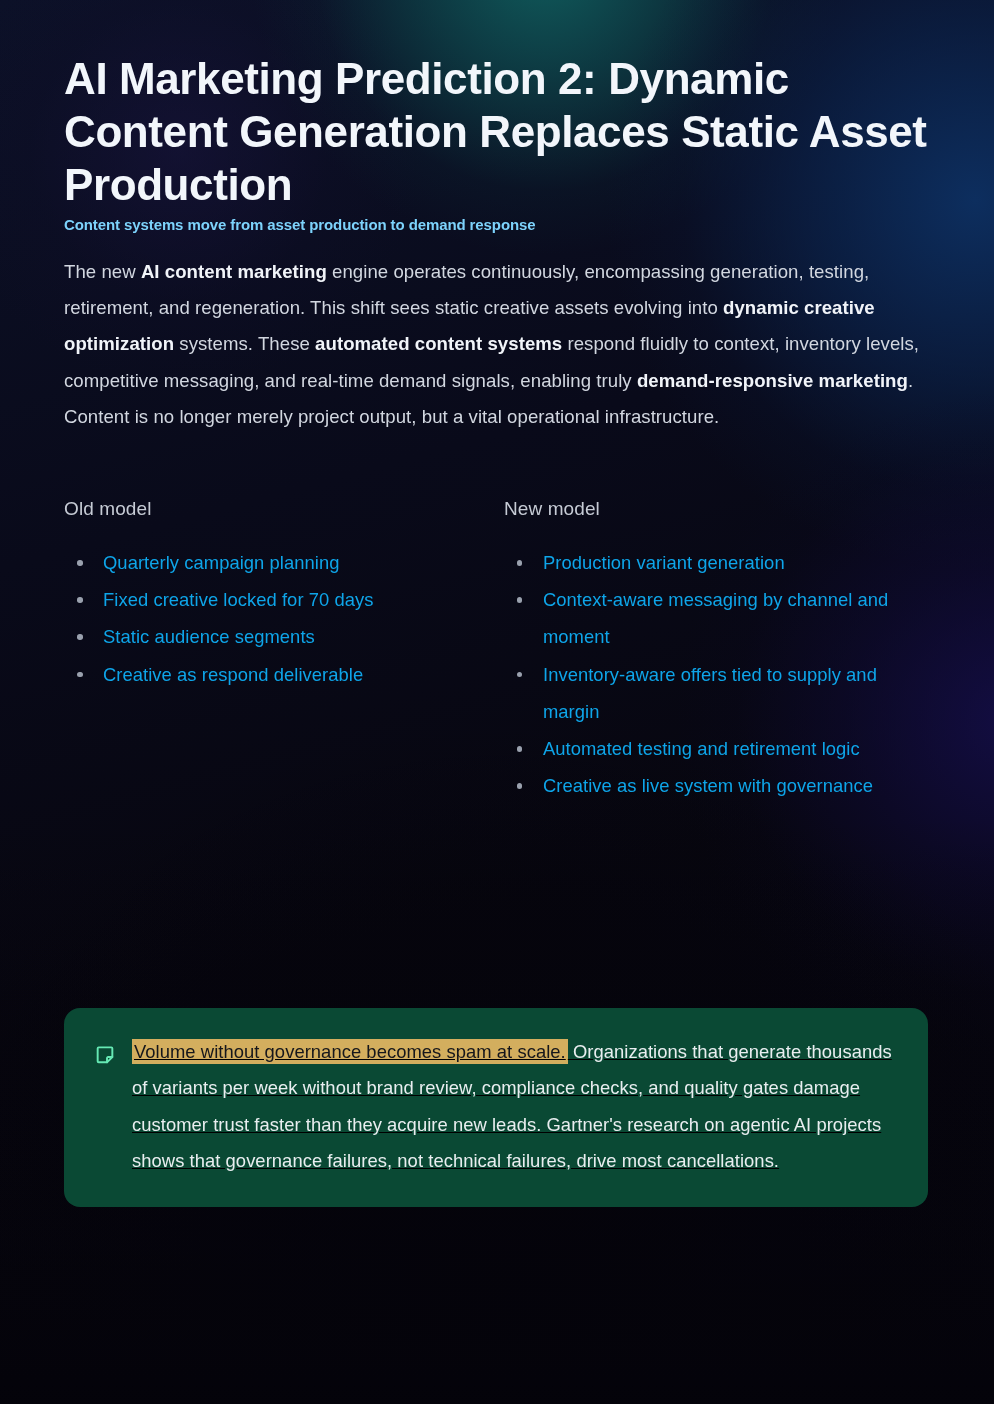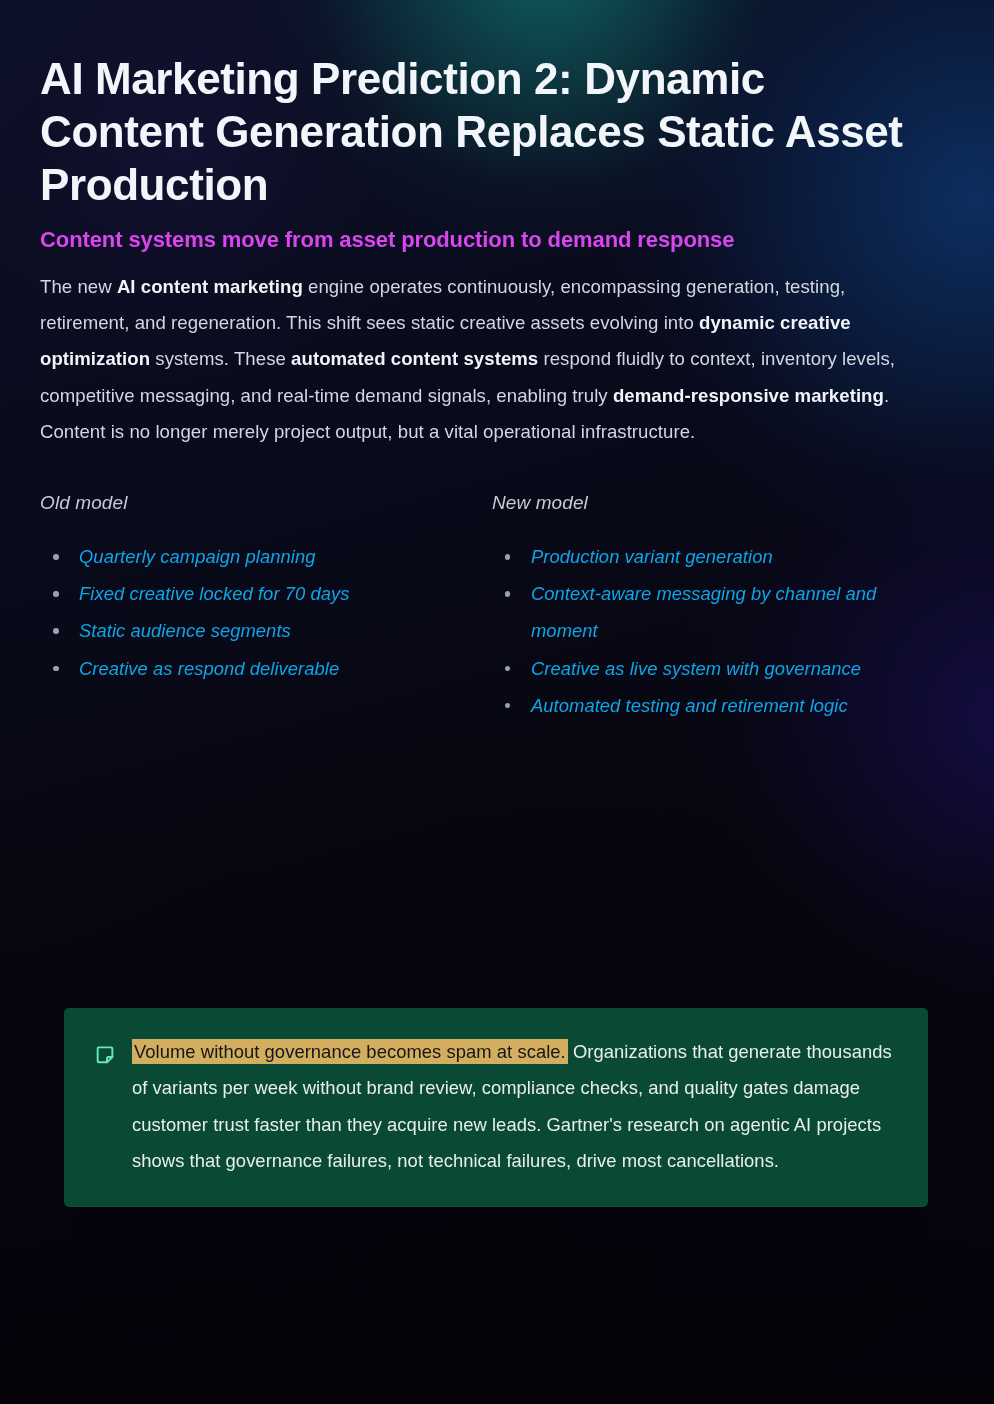--- a/index.html
+++ b/index.html
@@ -46,59 +46,58 @@
   #bg-vignette {
     background:
       radial-gradient(ellipse 760px 700px at 500px 1280px, rgba(4,3,10,.85) 0%, rgba(4,3,10,.35) 55%, rgba(0,0,0,0) 80%),
       linear-gradient(to bottom, rgba(0,0,0,0) 58%, rgba(4,3,10,.55) 88%, rgba(3,2,8,.8) 100%);
   }
 
   
   .page {
     position:relative;
     z-index:2;
-    padding:52px 64px 0 40px;
+    padding:52px 64px 0 64px;
   }
 
   #page-title {
     font-family:"Liberation Sans Narrow","Liberation Sans", sans-serif;
     font-weight:bold;
     font-size:44px;
     line-height:53px;
     letter-spacing:-0.4px;
     color:#f2f6fb;
     max-width:870px;
   }
 
   #page-subtitle {
-    margin-top:16px;
+    margin-top:1px;
     font-family:"Liberation Sans Narrow","Liberation Sans", sans-serif;
     font-weight:bold;
-    font-size:22px;
+    font-size:15px;
     line-height:26px;
     letter-spacing:-0.1px;
-    color:#d946ef;
+    color:#7dd3fc;
   }
 
   #intro-paragraph {
     margin-top:16px;
     font-size:18.6px;
     line-height:36.2px;
     color:#d2d7e0;
     max-width:892px;
     letter-spacing:.05px;
   }
   #intro-paragraph b { color:#f1f4f9; font-weight:bold; }
 
   
   .compare {
-    margin-top:41px;
+    margin-top:62px;
     display:flex;
     gap:12px;
-    font-style:italic;
   }
   .compare-col { width:455px; }
   .compare-col + .compare-col { padding-left:1px; }
 
   .col-heading {
     font-size:19px;
     line-height:24px;
     color:#c6cbd5;
     letter-spacing:.1px;
   }
@@ -127,25 +126,26 @@
     background:#9aa1ae;
   }
 
   
   #callout-box {
     position:absolute;
     left:64px;
     top:1008px;
     width:864px;
     background:#0a4934;
-    border-radius:5px;
+    border-radius:16px;
     padding:26px 30px 28px 30px;
     display:flex;
     gap:16px;
     z-index:2;
+    text-decoration:underline;
   }
   #note-icon {
     flex:0 0 auto;
     width:22px;
     height:22px;
     margin-top:10px;
   }
   #note-icon svg { display:block; }
 
   #callout-text {
@@ -190,22 +190,23 @@
           <li>Static audience segments</li>
           <li>Creative as respond deliverable</li>
         </ul>
     </div>
 
     <div class="compare-col">
       <div class="col-heading">New model</div>
       <ul class="model-list" id="new-model-list">
           <li>Production variant generation</li>
           <li>Context-aware messaging by channel and moment</li>
+          <li>Inventory-aware offers tied to supply and margin</li>
+          <li>Automated testing and retirement logic</li>
           <li>Creative as live system with governance</li>
-          <li>Automated testing and retirement logic</li>
         </ul>
     </div>
 
   </div>
 
 </div>
 
 <div id="callout-box">
   <span id="note-icon">
     <svg width="22" height="22" viewBox="0 0 24 24" fill="none" stroke="#66e9b4" stroke-width="2.1" stroke-linecap="round" stroke-linejoin="round">

